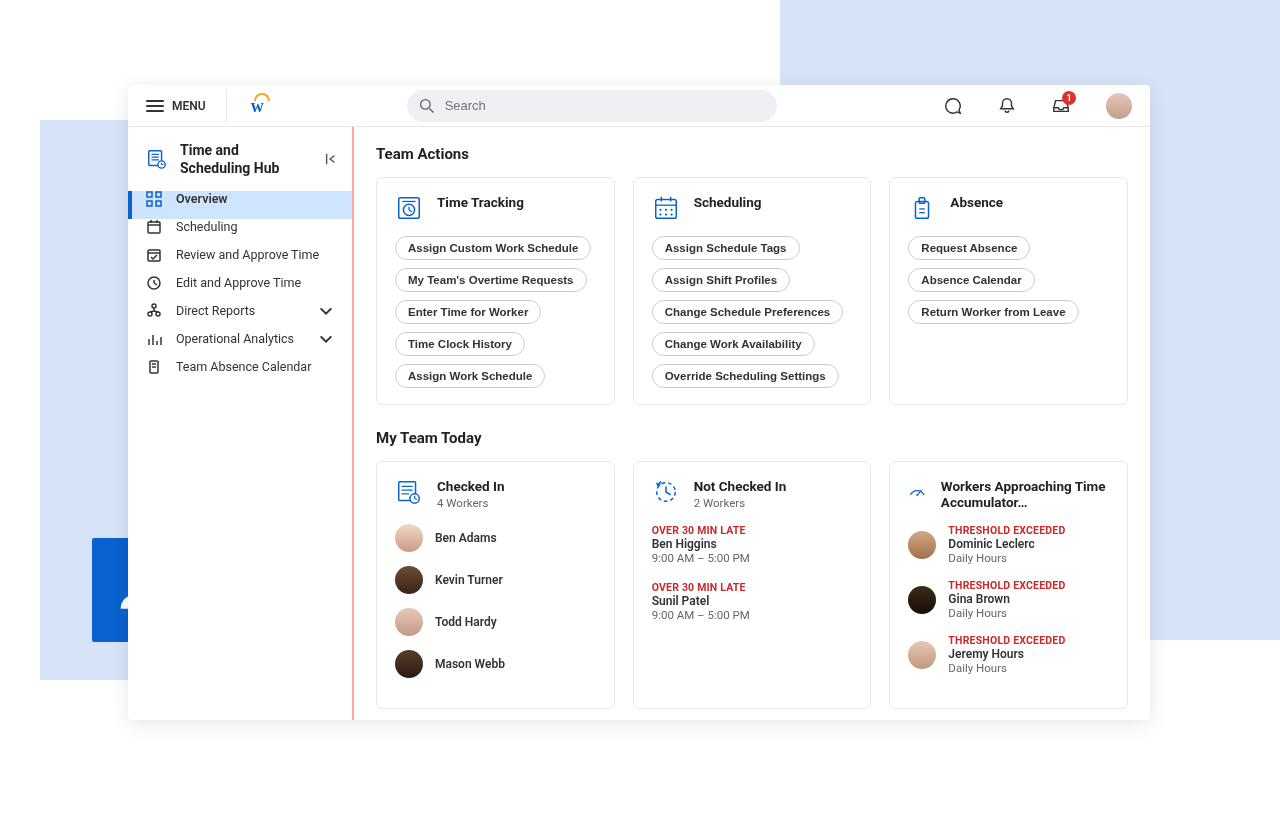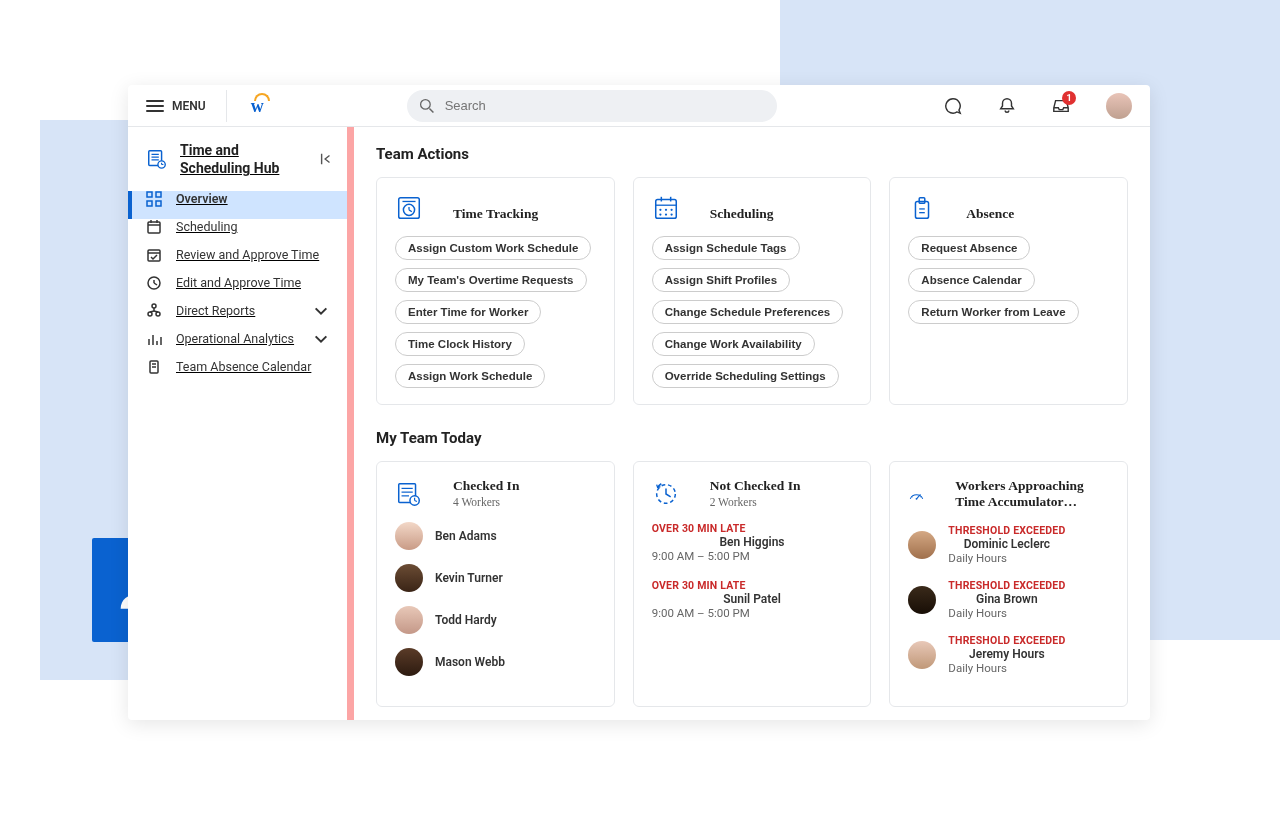--- a/index.html
+++ b/index.html
@@ -54,60 +54,60 @@
   .tb-icon { width: 18px; height: 18px; margin-left: 22px; cursor: pointer; position: relative; }
   .tb-icon svg { width: 18px; height: 18px; stroke: #333; fill: none; stroke-width: 1.6; }
   .badge-dot {
     position: absolute; top: -6px; right: -6px; width: 14px; height: 14px;
     background: #e03131; color: #fff; border-radius: 50%; font-size: 9px;
     display: flex; align-items: center; justify-content: center; font-weight: 700;
   }
   .avatar-top { width: 26px; height: 26px; border-radius: 50%; margin-left: 22px; background: linear-gradient(#e9c4b8,#bfa090); }
 
   .body { flex: 1; display: flex; overflow: hidden; }
-  .sidebar { width: 226px; border-right: 7px solid #fca5a5; padding: 0; text-decoration: underline; }
+  .sidebar { width: 226px; border-right: 2px solid #fca5a5; padding: 0; }
   .side-header { display: flex; align-items: center; padding: 14px 14px 14px 18px; gap: 12px; }
   .side-header-icon { width: 22px; height: 22px; }
   .side-title { font-size: 14px; font-weight: 700; color: #222; line-height: 1.3; flex: 1; }
   .collapse-icon { width: 14px; height: 14px; stroke: #555; stroke-width: 1.6; fill: none; }
   .nav-item {
     display: flex; align-items: flex-start; gap: 14px; padding: 0 18px;
     height: 28px; font-size: 12.5px; color: #333; cursor: pointer;
   }
   .nav-item.active { background: #cfe4ff; border-left: 4px solid #0a62d0; padding-left: 14px; font-weight: 600; }
   .nav-item svg { width: 16px; height: 16px; stroke: #333; fill: none; stroke-width: 1.5; }
   .nav-item.active svg { stroke: #0a62d0; }
   .nav-item .chev { margin-left: auto; }
 
   .content { flex: 1; padding: 18px 22px; overflow: auto; }
   .section-title { font-size: 15px; font-weight: 700; color: #222; margin-bottom: 14px; }
   .cards { display: flex; gap: 18px; margin-bottom: 24px; }
   .card {
     flex: 1; border: 1px solid #e5e7ea; border-radius: 6px; padding: 16px 18px; min-height: 200px;
   }
-  .card-head { display: flex; align-items: flex-end; gap: 30px; margin-bottom: 14px; font-family: Liberation Serif, serif; }
+  .card-head { display: flex; align-items: flex-start; gap: 14px; margin-bottom: 14px; }
   .card-head-icon { width: 28px; height: 28px; }
   .card-title { font-size: 13.5px; font-weight: 700; color: #222; }
   .card-sub { font-size: 11.5px; color: #666; margin-top: 2px; }
   .pills { display: flex; flex-direction: column; align-items: flex-start; gap: 8px; }
   .pill {
     border: 1px solid #ccc; border-radius: 14px; padding: 5px 12px;
     font-size: 11.5px; font-weight: 600; color: #333; cursor: pointer; background: #fff;
   }
 
   .worker-row { display: flex; align-items: center; gap: 12px; margin-bottom: 14px; }
   .worker-av { width: 28px; height: 28px; border-radius: 50%; flex-shrink: 0; }
   .av1 { background: linear-gradient(#f3d8c8,#c99b86); }
   .av2 { background: linear-gradient(#6b4c34,#3a2416); }
   .av3 { background: linear-gradient(#5a3b28,#2d1b10); }
   .av4 { background: linear-gradient(#e8c8b8,#c49888); }
   .av5 { background: linear-gradient(#d4a884,#a0704c); }
   .av6 { background: linear-gradient(#3a2a1a,#180e06); }
   .av7 { background: linear-gradient(#e8c8b8,#c09878); }
-  .worker-name { font-size: 12px; font-weight: 600; color: #333; text-align: center; }
+  .worker-name { font-size: 12px; font-weight: 600; color: #333; }
   .alert-tag { font-size: 10.5px; font-weight: 700; color: #c92a2a; letter-spacing: .2px; }
   .worker-sub { font-size: 11.5px; color: #666; }
   .not-checked-block { margin-bottom: 16px; }
 </style>
 </head>
 <body>
 
 <div class="bg-blue br"></div>
 <div class="bg-blue bl"></div>
 <div class="group-badge">

